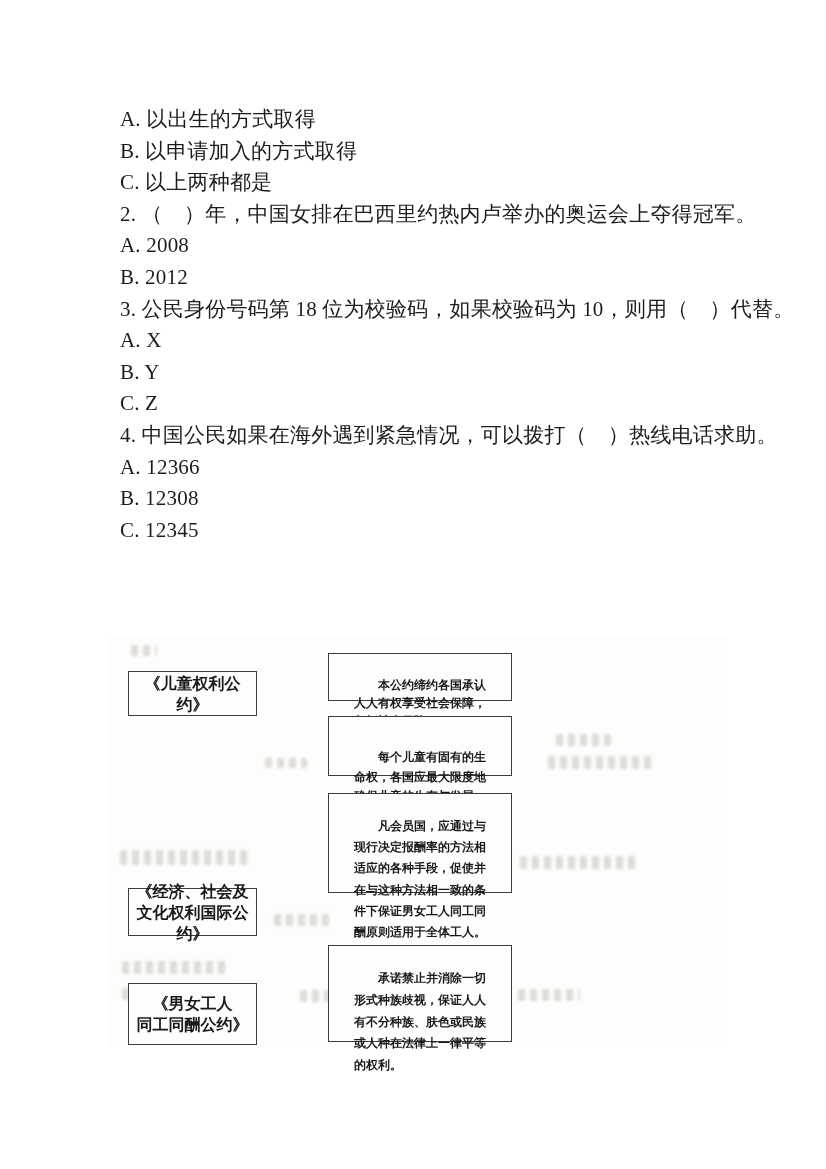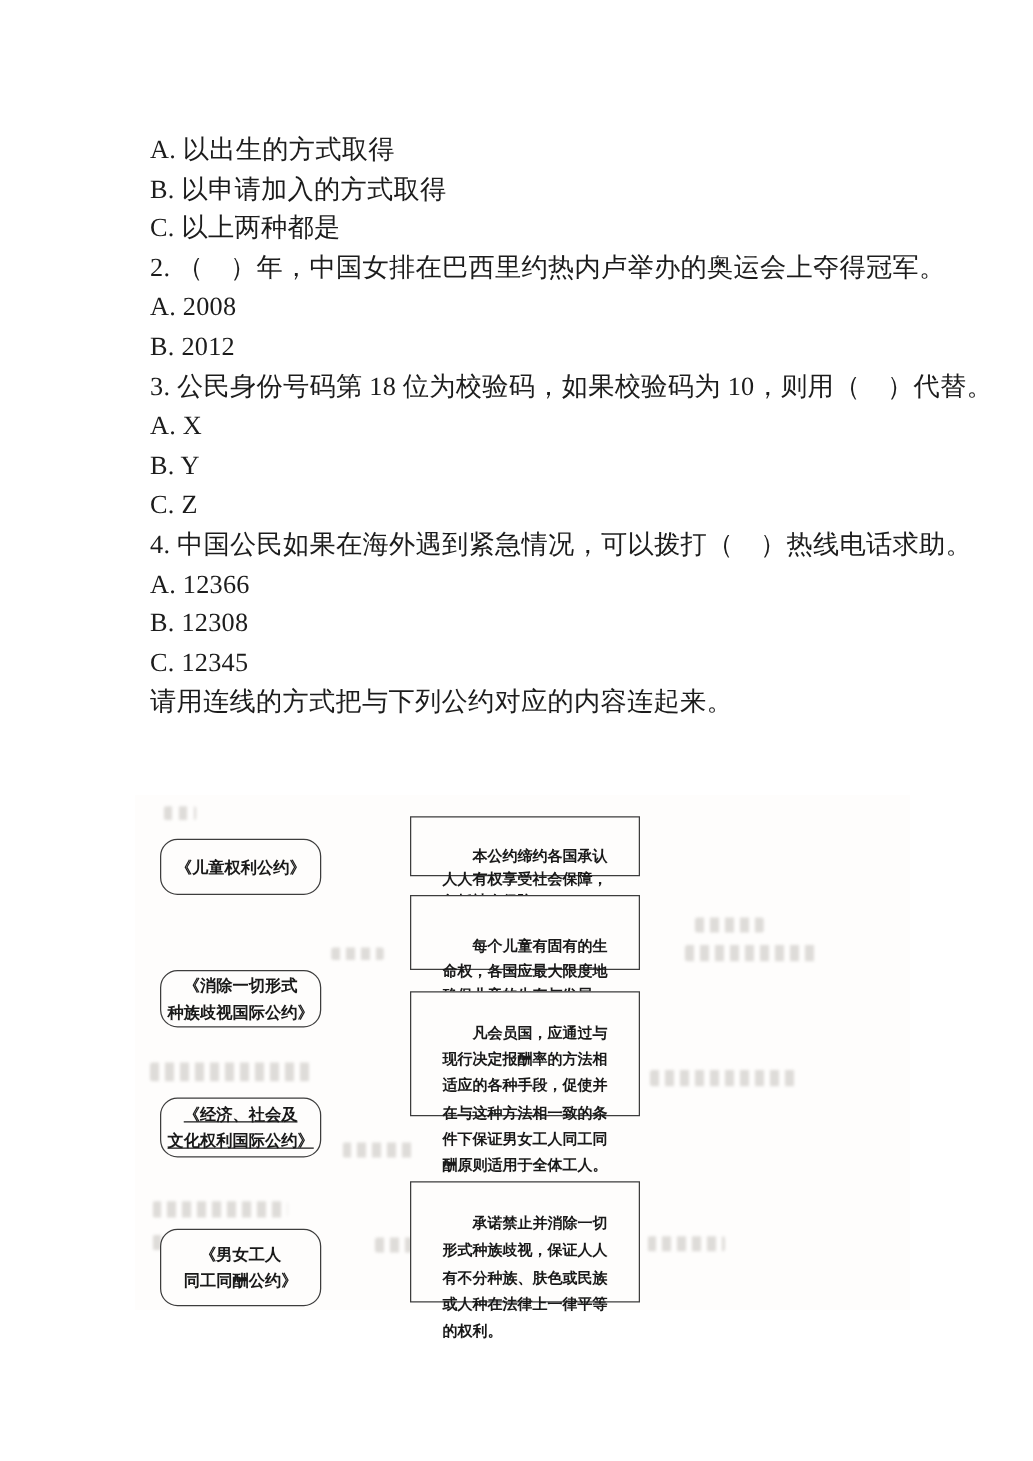--- a/index.html
+++ b/index.html
@@ -15,26 +15,26 @@
   }
   .tline{height:31.6px;white-space:nowrap;}
   
   .figure{position:absolute;left:108px;top:636px;width:620px;height:412px;background:#fefdfc;}
   .mbox{
     position:absolute;box-sizing:border-box;border:1px solid #3d3d3d;
     color:#191919;font-weight:600;background:#fefdfc;
   }
   .lbox{
     left:20px;width:129px;display:flex;align-items:center;justify-content:center;
-    text-align:center;font-size:13px;line-height:21px;border-radius:14px;
+    text-align:center;font-size:16px;line-height:21px;
   }
   .lbox span{white-space:pre-line;}
   .l1{top:35px;height:45px;}
   .l2{top:140px;height:46px;}
-  .l3{top:242px;height:48px;text-decoration:underline;}
+  .l3{top:252px;height:48px;}
   .l4{top:347px;height:62px;}
   .rbox{
     left:220px;width:184px;padding:5px 8px;text-align:justify;font-size:12px;
   }
   .rbox p{margin:17px;text-indent:2em;}
   .r1{top:17px;height:48px;line-height:18px;}
   .r2{top:80px;height:60px;line-height:19.5px;padding-top:14px;padding-bottom:1px;}
   .r3{top:157px;height:100px;line-height:21.2px;}
   .r4{top:309px;height:97px;line-height:21.8px;}
   
@@ -69,42 +69,37 @@
   <div class="tline">3. 公民身份号码第 18 位为校验码，如果校验码为 10，则用（　）代替。</div>
   <div class="tline">A. X</div>
   <div class="tline">B. Y</div>
   <div class="tline">C. Z</div>
 
   <div class="tline">4. 中国公民如果在海外遇到紧急情况，可以拨打（　）热线电话求助。</div>
   <div class="tline">A. 12366</div>
   <div class="tline">B. 12308</div>
   <div class="tline">C. 12345</div>
 
-  <div class="tline">请用连线的方式把与下列公约对应的内容连起来。</div>
 </div>
 
 <div class="figure">
   <div class="art a1"></div>
   <div class="art a2"></div>
   <div class="art a3"></div>
   <div class="art a4"></div>
   <div class="art a5"></div>
   <div class="art a6"></div>
   <div class="art a7"></div>
   <div class="art a8"></div>
   <div class="art a9"></div>
   <div class="art a10"></div>
   <div class="art a11"></div>
 
   <div class="mbox lbox l1">
     <span>《儿童权利公约》</span>
-  </div>
-  <div class="mbox lbox l2">
-    <span>《消除一切形式
-种族歧视国际公约》</span>
   </div>
   <div class="mbox lbox l3">
     <span>《经济、社会及
 文化权利国际公约》</span>
   </div>
   <div class="mbox lbox l4">
     <span>《男女工人
 同工同酬公约》</span>
   </div>
 

